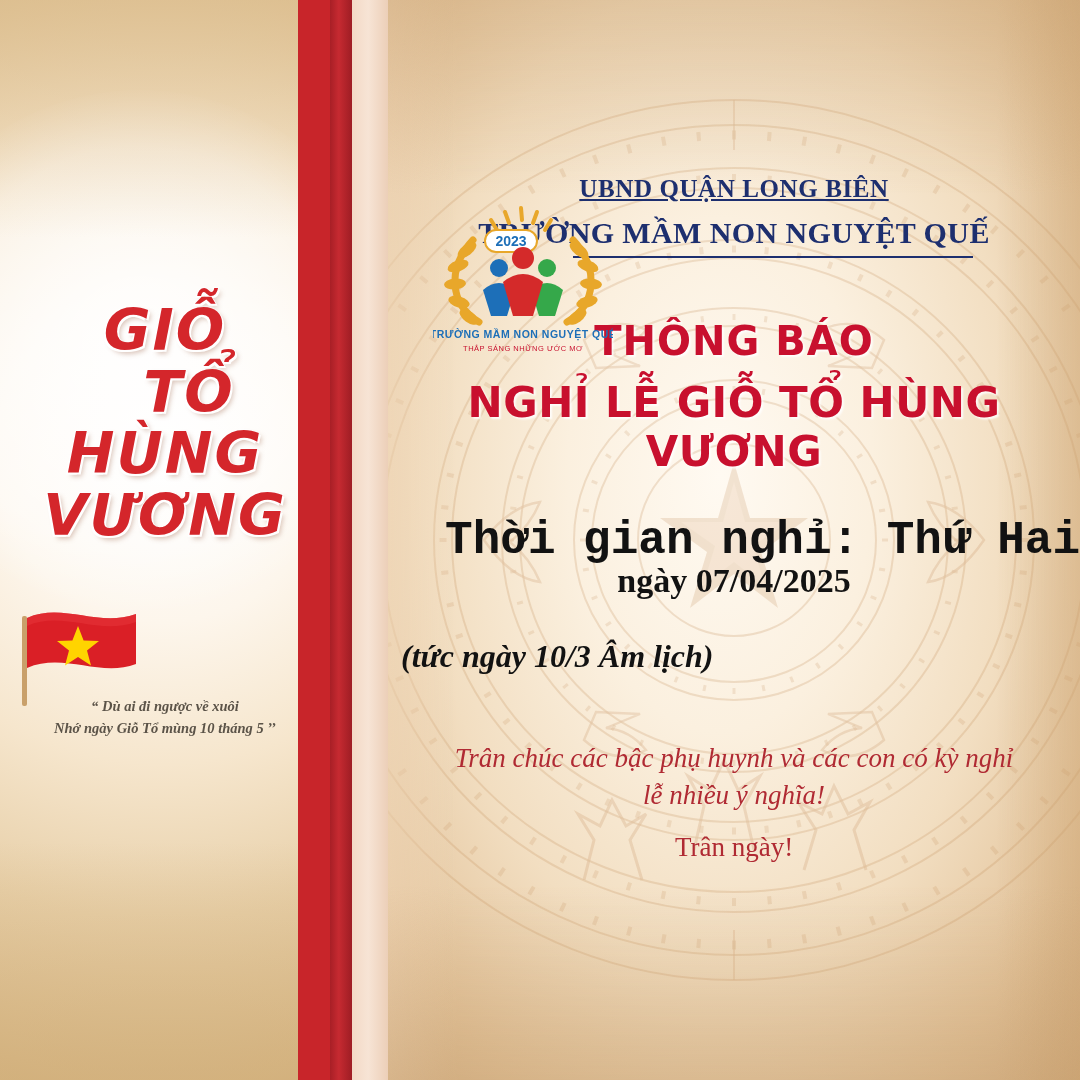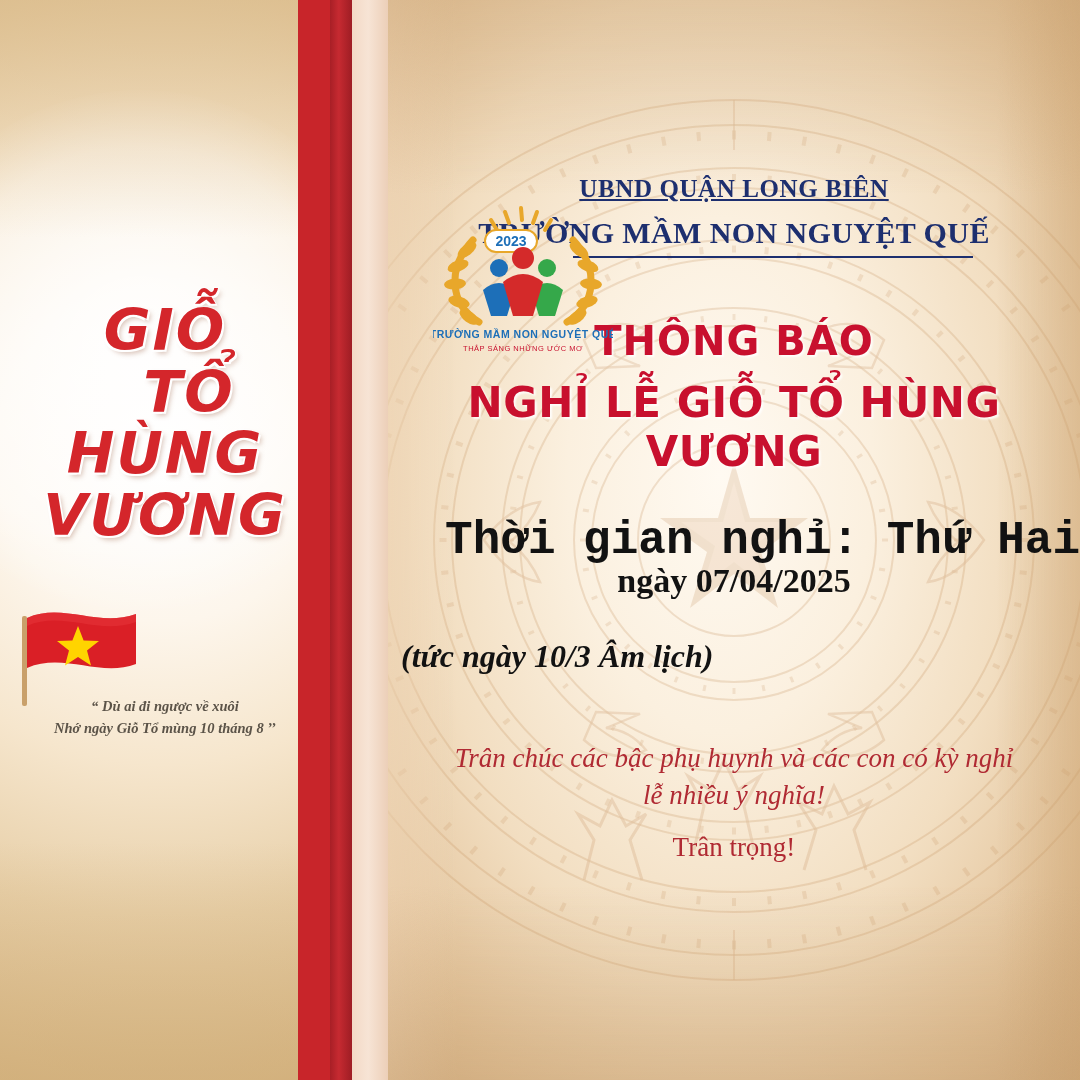--- a/index.html
+++ b/index.html
@@ -309,21 +309,21 @@
       <svg viewBox="0 0 140 120" width="140" height="120">
         <rect x="14" y="28" width="5" height="90" rx="2" fill="#c9a06a"></rect>
         <path d="M19 30 C55 14, 90 40, 128 26 L128 76 C92 90, 56 64, 19 80 Z" fill="#da1f26"></path>
         <path d="M19 30 C55 14, 90 40, 128 26 L128 34 C90 48, 55 22, 19 38 Z" fill="#e8353b" opacity="0.55"></path>
         <polygon fill="#ffd400" points="70,38 75.6,52.4 91,53 79,62.6 83,77.5 70,69 57,77.5 61,62.6 49,53 64.4,52.4"></polygon>
       </svg>
     </div>
 
     <div class="left-quote">
       <div>“ Dù ai đi ngược về xuôi</div>
-      <div>Nhớ ngày Giỗ Tổ mùng 10 tháng 8 ’’</div>
+      <div>Nhớ ngày Giỗ Tổ mùng 10 tháng 5 ’’</div>
     </div>
   </div>
 
   <div class="sep-red a"></div>
   <div class="sep-light"></div>
 
   <div class="right-panel">
 
     <svg class="drum" viewBox="0 0 900 900">
       <g fill="none" stroke="#c08a55" stroke-width="2" opacity="0.55">
@@ -693,16 +693,16 @@
       </svg>
 
       <div class="title-1">THÔNG BÁO</div>
       <div class="title-2">NGHỈ LỄ GIỖ TỔ HÙNG VƯƠNG</div>
 
       <div class="when-1">Thời gian nghỉ: Thứ Hai</div>
       <div class="when-2">ngày 07/04/2025</div>
       <div class="when-3">(tức ngày 10/3 Âm lịch)</div>
 
       <div class="wish">Trân chúc các bậc phụ huynh và các con có kỳ nghỉ lễ nhiều ý nghĩa!</div>
-      <div class="regards">Trân trọng!</div>
+      <div class="regards">Trân ngày!</div>
     </div>
   </div>
 </div>
 
 </body></html>

